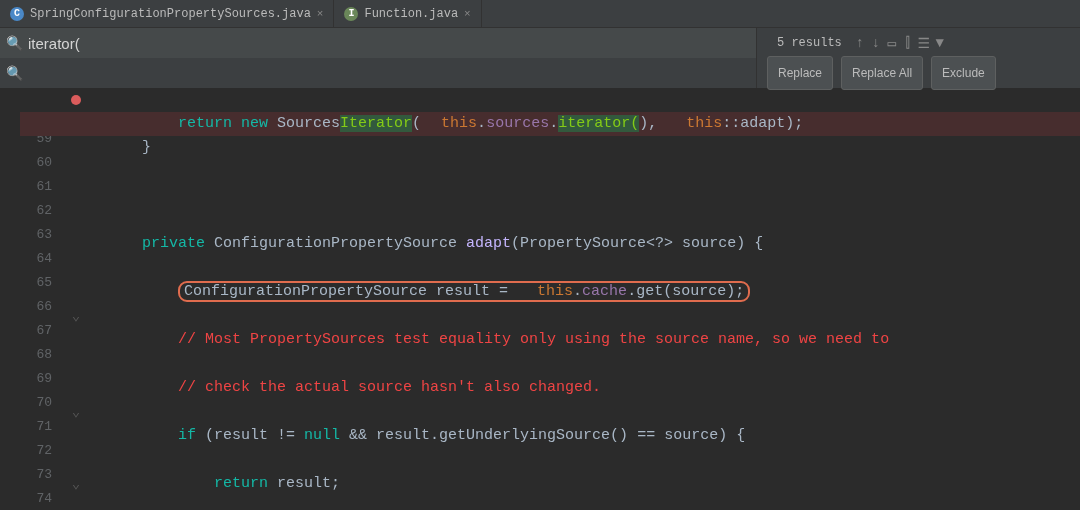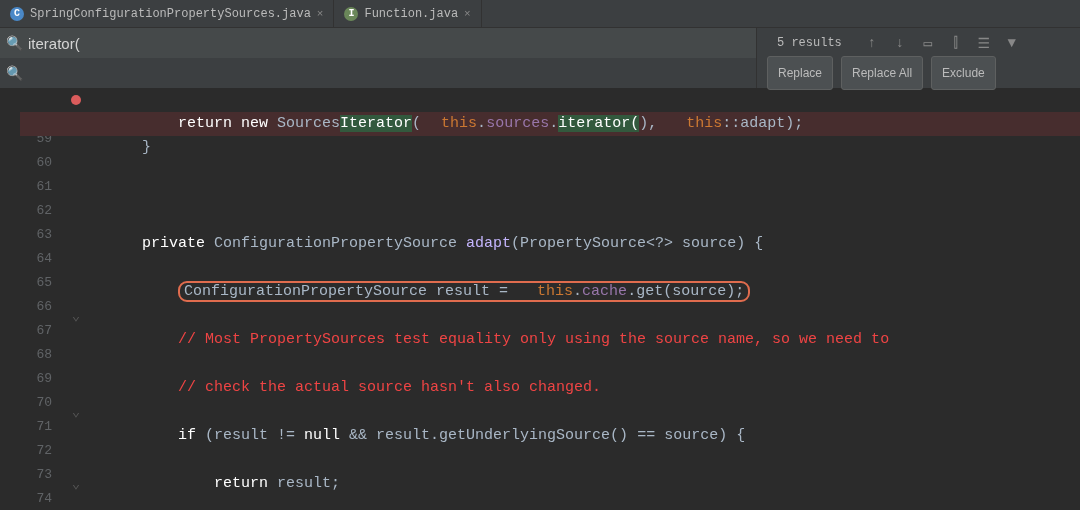--- a/index.html
+++ b/index.html
@@ -108,42 +108,42 @@
   .code {
     flex:1;
     white-space: pre;
     font-size: 15px;
     position:relative;
     padding-left:20px;
   }
   .code .cline { height:24px; }
 
   
-  .kw { color:#ffffff; }
+  .kw { color:#14b8a6; }
   .method-decl { color:#c4b5fd; }
   .str-comment { color:#ef4444; }
   .this { color:#cc7832;margin-left:20px; }
   .field { color:#9876aa; }
-  .match { background:#32593d; color:#ffffff; }
+  .match { background:#32593d; color:#84cc16; }
   .hl-line { background:#472d2e; margin-left:-86px; padding-left:86px; margin-right:-2000px; padding-right:2000px; display:inline-block; width: calc(100% + 2086px); height:24px; }
   .box { border:2px solid #e06c4e; border-radius:9px; padding:0 4px; }
   .breakpoint { width:10px;height:10px;background:#db5c5c;border-radius:50%; display:inline-block; }
 
   .right-panel {
     position:absolute;
     top:28px;
     right:0;
     width:324px;
     height:60px;
     background:#3c3f41;
     border-left:1px solid #323232;
     display:flex;
     flex-direction:column;
   }
-  .rp-row1 { display:flex; align-items:center; height:30px; gap:12px; padding:0 10px;}
+  .rp-row1 { display:flex; align-items:center; height:30px; padding:0 10px;}
   .rp-row2 { display:flex; align-items:center; height:30px; gap:8px; padding:0 10px;}
 </style>
 </head>
 <body>
 
 <div class="tabs">
   <div class="tab">
     <span class="tab-ico" style="background:#4a88c7;border-radius:50%;font-size:10px;color:#fff;font-weight:bold;">C</span>
     <span>SpringConfigurationPropertySources.java</span>
     <span class="tab-close">×</span>

